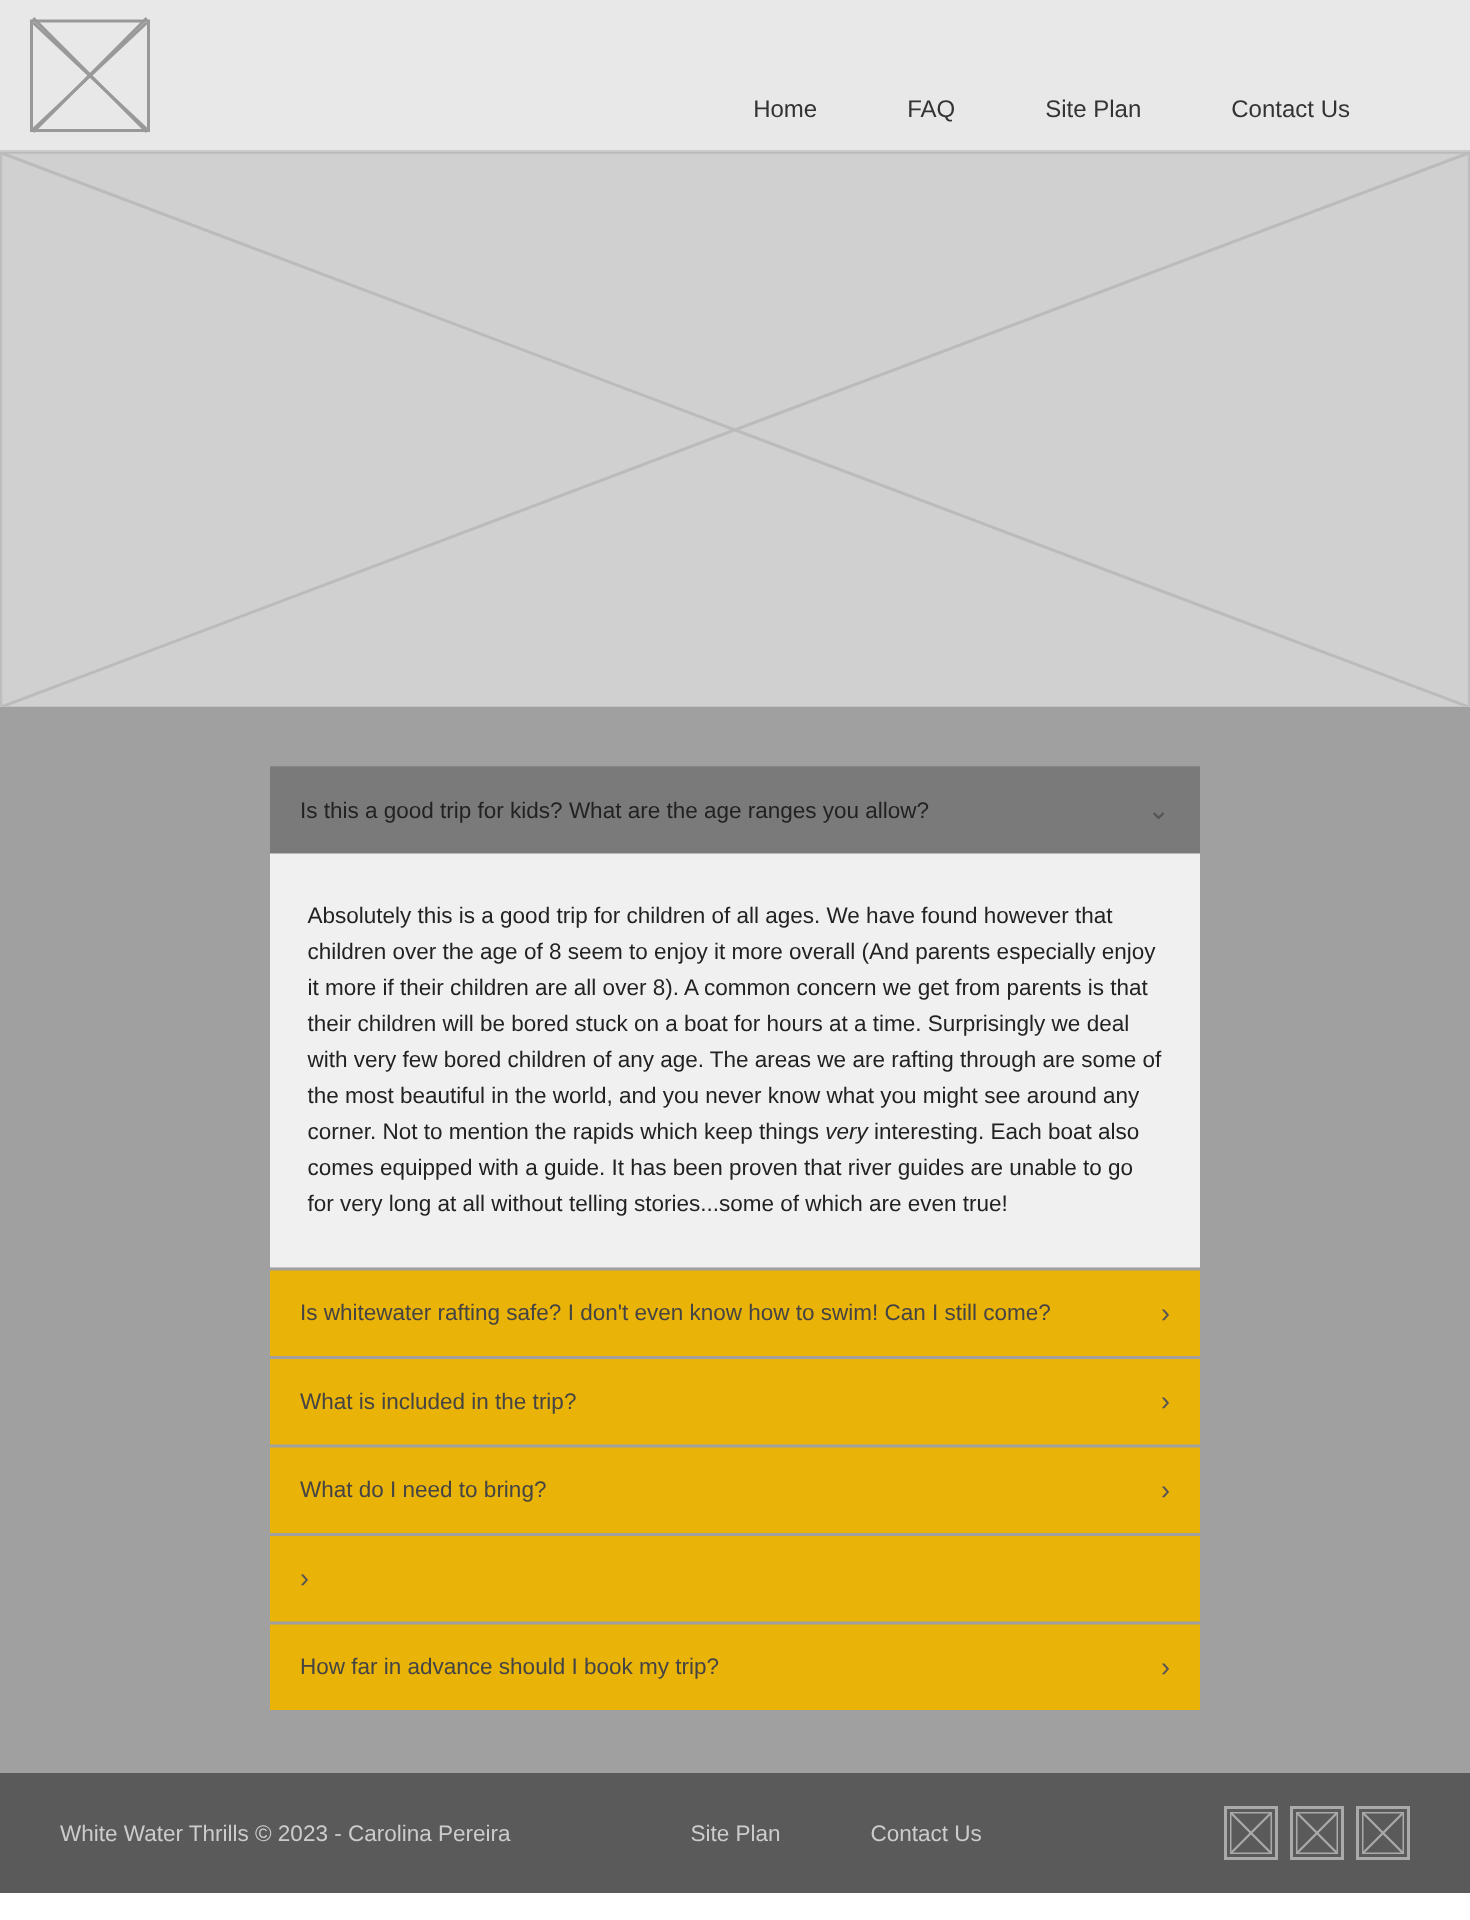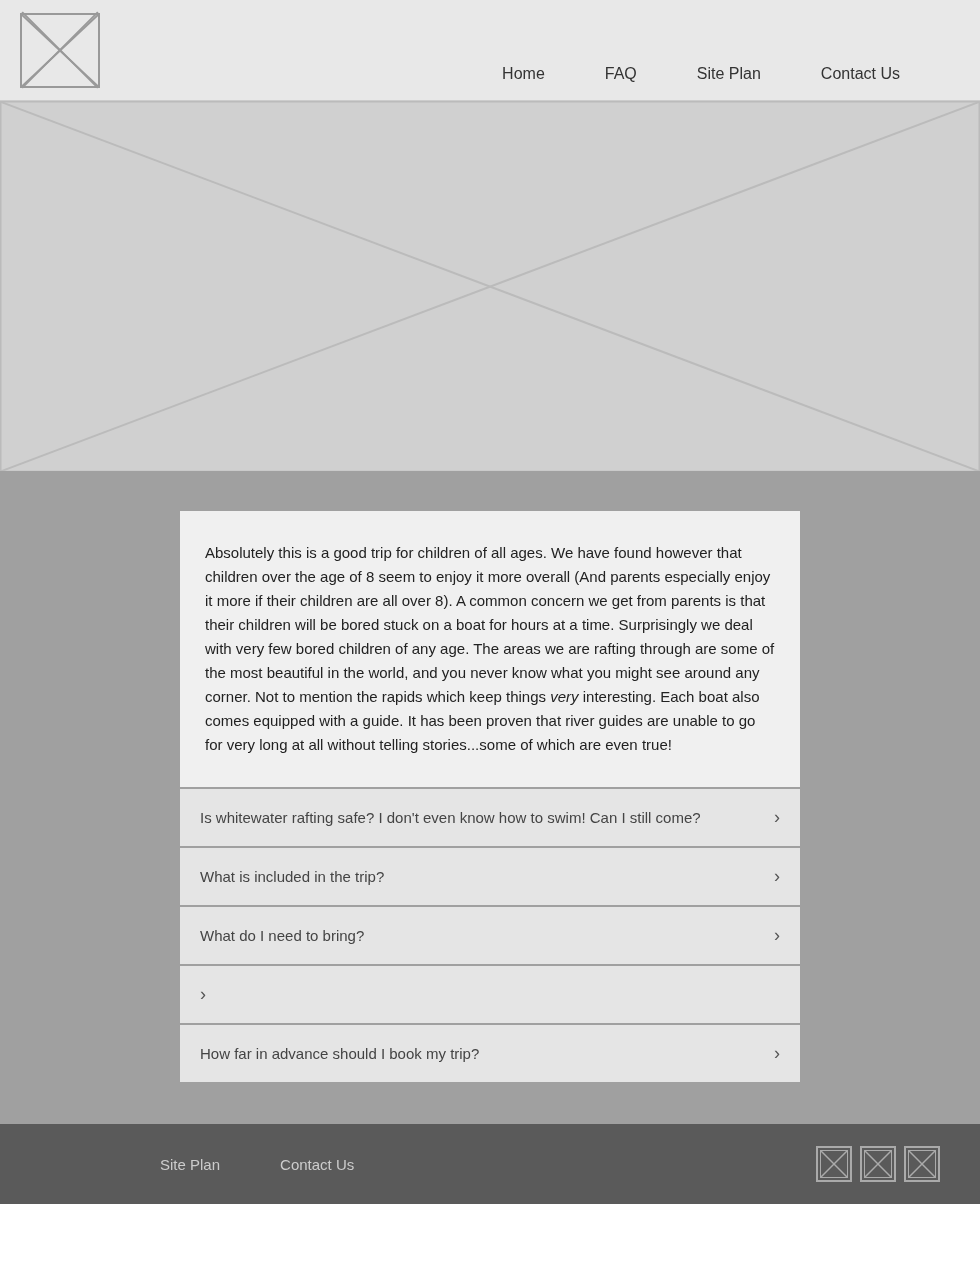--- a/index.html
+++ b/index.html
@@ -110,21 +110,21 @@
       background: #f0f0f0;
       padding: 30px 25px 30px 25px;
       color: #222;
       font-size: 15px;
       line-height: 1.6;
     }
     .accordion-body em { font-style: italic; }
 
     
     .accordion-item.collapsed .accordion-header {
-      background: #e5e5e5;
+      background: #eab308;
       color: #444;
     }
 
     
     .footer {
       background: #5a5a5a;
       color: #ddd;
       display: flex;
       align-items: center;
       padding: 0 40px;
@@ -183,20 +183,24 @@
     <rect width="980" height="370" fill="#d0d0d0" stroke="#bbb"></rect>
     <line x1="0" y1="0" x2="980" y2="370" stroke="#bbb" stroke-width="2"></line>
     <line x1="980" y1="0" x2="0" y2="370" stroke="#bbb" stroke-width="2"></line>
   </svg>
 </div>
 
 <section class="faq-section">
   <div class="faq-container">
 
     <div class="accordion-item">
+      <div class="accordion-header open">
+        <span>Is this a good trip for kids? What are the age ranges you allow?</span>
+        <span class="chevron">⌄</span>
+      </div>
       <div class="accordion-body">
         <p>Absolutely this is a good trip for children of all ages. We have found however that children over the age of 8 seem to enjoy it more overall (And parents especially enjoy it more if their children are all over 8). A common concern we get from parents is that their children will be bored stuck on a boat for hours at a time. Surprisingly we deal with very few bored children of any age. The areas we are rafting through are some of the most beautiful in the world, and you never know what you might see around any corner. Not to mention the rapids which keep things <em>very</em> interesting. Each boat also comes equipped with a guide. It has been proven that river guides are unable to go for very long at all without telling stories...some of which are even true!</p>
       </div>
     </div>
 
     <div class="accordion-item collapsed">
       <div class="accordion-header">
         <span>Is whitewater rafting safe? I don't even know how to swim! Can I still come?</span>
         <span class="chevron">›</span>
       </div>
@@ -226,20 +230,21 @@
       <div class="accordion-header">
         <span>How far in advance should I book my trip?</span>
         <span class="chevron">›</span>
       </div>
     </div>
 
   </div>
 </section>
 
 <footer class="footer">
+  <span class="footer-copy">White Water Thrills © 2023 - Carolina Pereira</span>
   <div class="footer-links">
     <a href="#">Site Plan</a>
     <a href="#">Contact Us</a>
   </div>
   <div class="footer-social">
     <div class="social-icon">
       <svg viewBox="0 0 28 28" xmlns="http://www.w3.org/2000/svg">
         <rect width="28" height="28" fill="none" stroke="#aaa" stroke-width="2"></rect>
         <line x1="0" y1="0" x2="28" y2="28" stroke="#aaa" stroke-width="1.5"></line>
         <line x1="28" y1="0" x2="0" y2="28" stroke="#aaa" stroke-width="1.5"></line>

